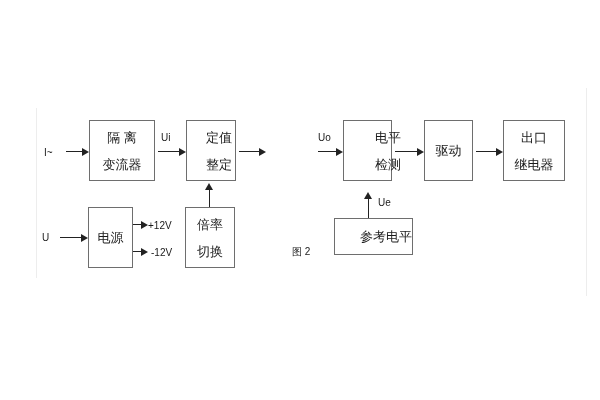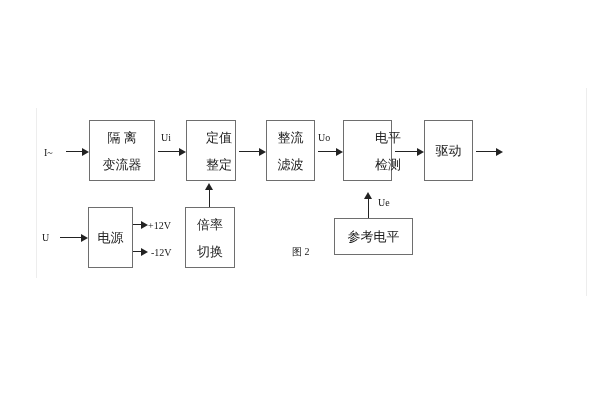--- a/index.html
+++ b/index.html
@@ -1,20 +1,20 @@
 <!DOCTYPE html>
 <html><head>
 <meta charset="utf-8">
 <style>
   html,body{margin:0;padding:0;}
   #canvas{
     position:relative;
     width:600px;height:400px;
     background:#ffffff;
-    font-family:Liberation Serif, serif;
+    font-family:Liberation Sans, sans-serif;
     color:#1a1a1a;
     overflow:hidden;
   }
   .box{
     position:absolute;
     border:1px solid #6e6e6e;
     background:#ffffff;
     display:flex;
     flex-direction:column;
     align-items:center;
@@ -82,45 +82,45 @@
   <div class="box" style="left:89px;top:120px;width:66px;height:61px;">
     <div class="bl">隔 离</div>
     <div class="bl">变流器</div>
   </div>
 
   <div class="box" style="left:186px;top:120px;width:50px;height:61px;padding-left:16px;">
     <div class="bl">定值</div>
     <div class="bl">整定</div>
   </div>
 
-  <div class="box" style="left:266px;top:120px;width:49px;height:61px;">
-    <div class="bl">整流</div>
-    <div class="bl">滤波</div>
-  </div>
 
   <div class="box" style="left:343px;top:120px;width:49px;height:61px;padding-left:41px;">
     <div class="bl">电平</div>
     <div class="bl">检测</div>
   </div>
 
   <div class="box" style="left:424px;top:120px;width:49px;height:61px;">
     <div class="bl">驱动</div>
   </div>
 
+  <div class="box" style="left:503px;top:120px;width:62px;height:61px;">
+    <div class="bl">出口</div>
+    <div class="bl">继电器</div>
+  </div>
 
   <div class="box" style="left:88px;top:207px;width:45px;height:61px;">
     <div class="bl">电源</div>
   </div>
 
   <div class="box" style="left:185px;top:207px;width:50px;height:61px;">
     <div class="bl">倍率</div>
     <div class="bl">切换</div>
   </div>
 
-  <div class="box" style="left:334px;top:218px;width:79px;height:37px;">
+  <div class="box" style="left:334px;top:218px;width:79px;height:37px;align-items:flex-end;">
     <div class="bl">参考电平</div>
   </div>
 
   <span class="lbl" style="left:44px;top:145px;">I~</span>
   <span class="lbl" style="left:161px;top:130px;">Ui</span>
   <span class="lbl" style="left:318px;top:130px;">Uo</span>
   <span class="lbl" style="left:42px;top:230px;">U</span>
   <span class="lbl" style="left:148px;top:218px;">+12V</span>
   <span class="lbl" style="left:151px;top:245px;">-12V</span>
   <span class="lbl" style="left:378px;top:195px;">Ue</span>

